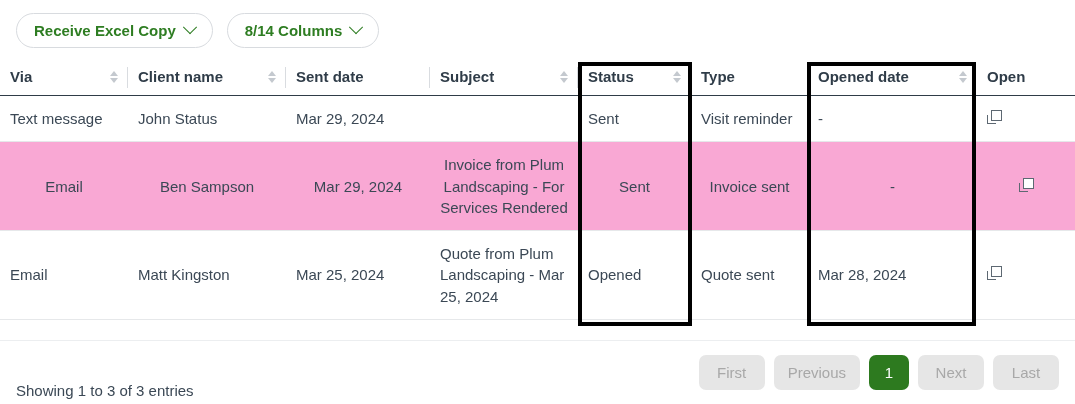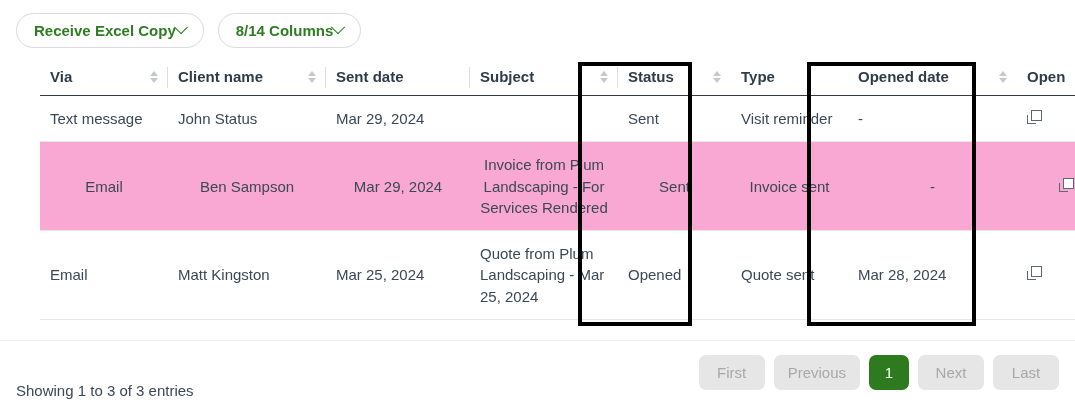--- a/index.html
+++ b/index.html
@@ -69,20 +69,21 @@
 
   .toolbar-right {
     display: flex;
     align-items: center;
     gap: 14px;
   }
 
   .pill-btn {
     display: inline-flex;
     align-items: center;
+    gap: 9px;
     background: #ffffff;
     border: 1px solid #d8dbdf;
     border-radius: 22px;
     padding: 0 17px;
     height: 35px;
     font-size: 15px;
     font-weight: bold;
     color: #2e7d22;
     cursor: pointer;
     white-space: nowrap;
@@ -94,21 +95,20 @@
     height: 9px;
     border-right: 1.6px solid #2e7d22;
     border-bottom: 1.6px solid #2e7d22;
     transform: rotate(45deg) translate(-2px, -2px);
   }
 
   
   .table-wrap {
     flex: 1 1 auto;
     position: relative;
-    padding-left: 40px;
   }
   table {
     width: 1075px;
     border-collapse: collapse;
     table-layout: fixed;
     font-size: 15px;
   }
   thead th {
     text-align: left;
     font-weight: bold;

